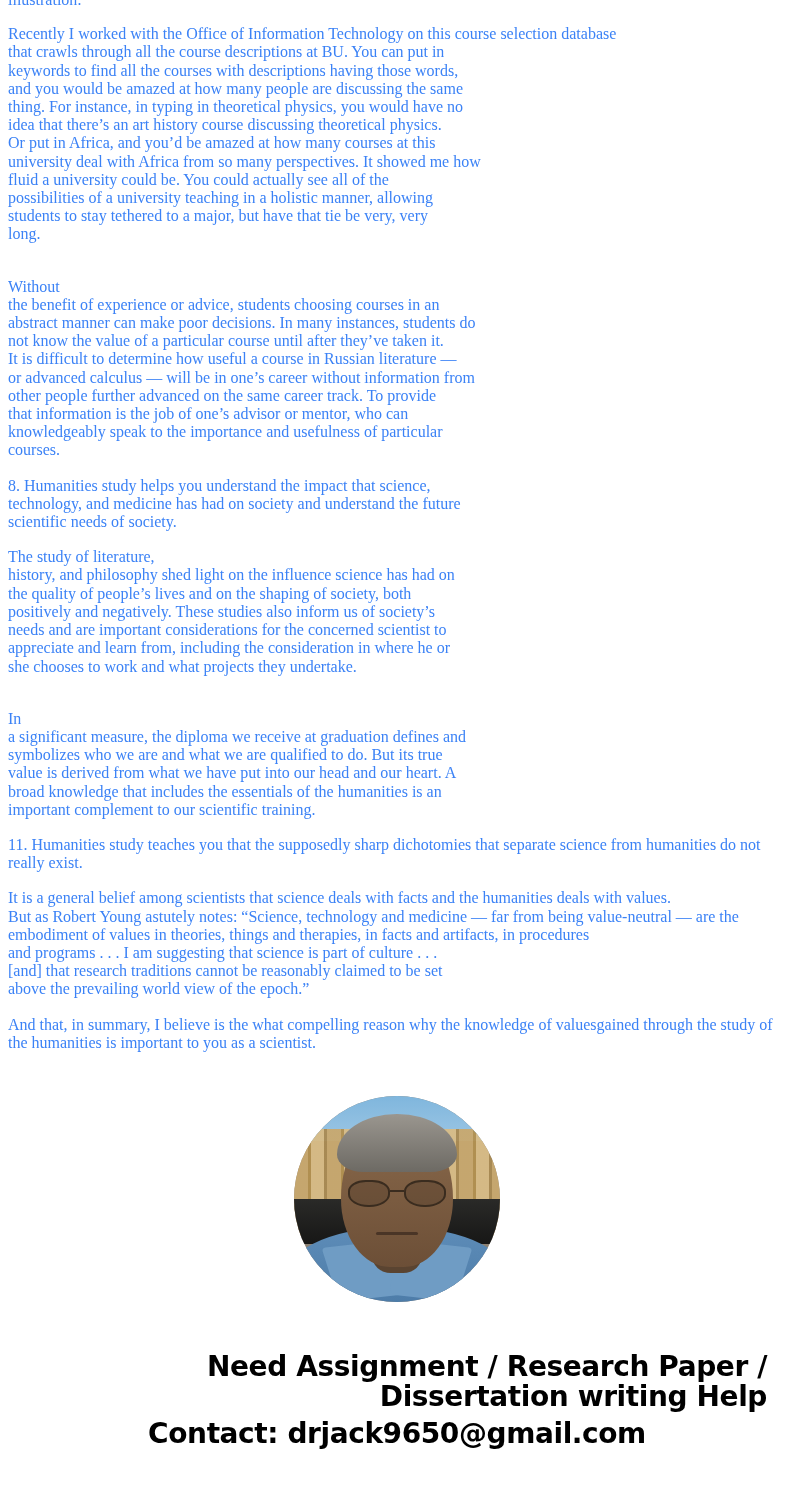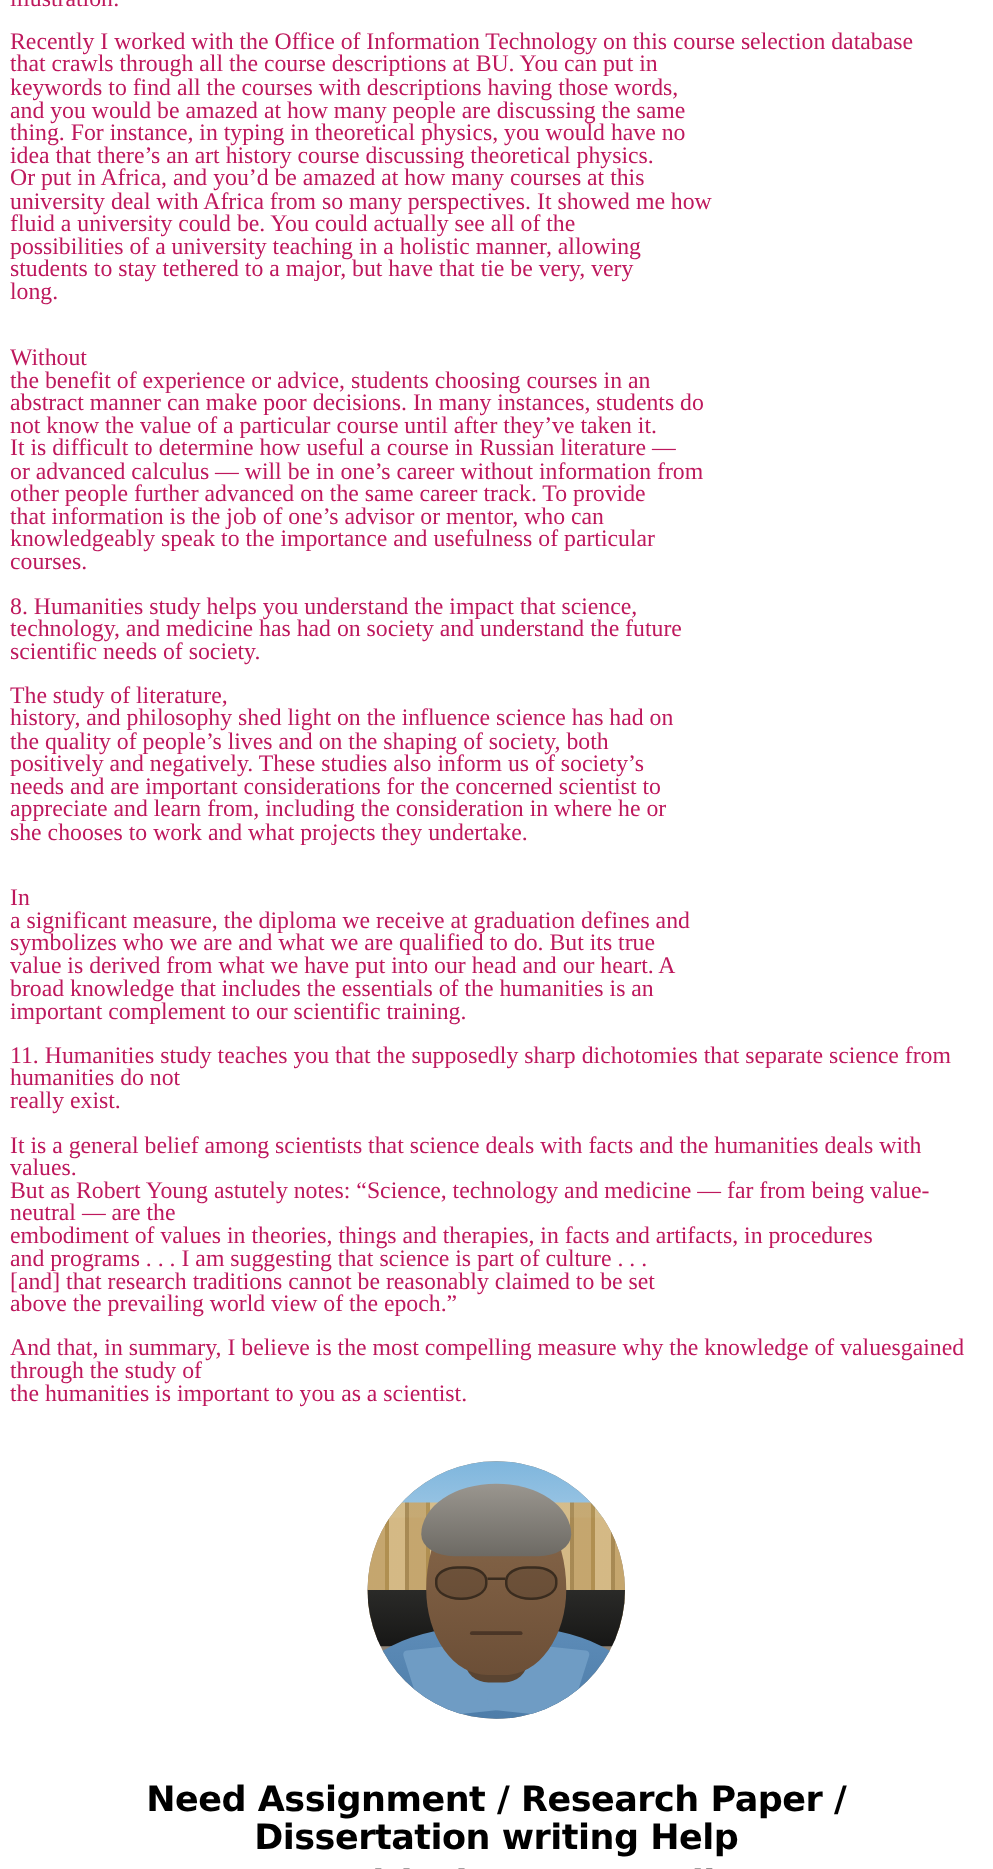--- a/index.html
+++ b/index.html
@@ -26,23 +26,23 @@
     padding: 0 8px;
   }
 
   
   .doc-body {
     padding-top: 0;
   }
 
   .para {
     font-family: "Liberation Serif", "DejaVu Serif", serif;
-    font-size: 19px;
+    font-size: 16px;
     line-height: 18.2px;
-    color: #be185d;
+    color: #3b82f6;
     margin: 0;
     white-space: pre-wrap;
     text-rendering: optimizeLegibility;
   }
 
   
   .clipped-top {
     margin-top: -9px;
   }
 
@@ -188,20 +188,21 @@
     font-family: "DejaVu Sans", "Liberation Sans", sans-serif;
     font-weight: bold;
     color: #000000;
     letter-spacing: -0.4px;
   }
   .promo-headline {
     font-size: 28px;
     line-height: 30px;
     margin: 0 auto;
     max-width: 740px;
+    text-align: right;
   }
   .promo-contact {
     font-size: 28px;
     line-height: 31px;
     margin: 5px;
     padding-top: 1px;
   }
 </style>
 </head>
 <body>
@@ -280,21 +281,21 @@
 
     <p class="para">It is a general belief among scientists that science deals with facts and the humanities deals with values.
 But as Robert Young astutely notes: “Science, technology and medicine — far from being value-neutral — are the
 embodiment of values in theories, things and therapies, in facts and artifacts, in procedures
 and programs . . . I am suggesting that science is part of culture . . .
 [and] that research traditions cannot be reasonably claimed to be set
 above the prevailing world view of the epoch.”</p>
 
     <div class="gap-md"></div>
 
-    <p class="para">And that, in summary, I believe is the most compelling measure why the knowledge of valuesgained through the study of
+    <p class="para">And that, in summary, I believe is the what compelling reason why the knowledge of valuesgained through the study of
 the humanities is important to you as a scientist.</p>
 
   </div>
 
   <div class="portrait-wrap">
     <div class="portrait">
       <div class="ph-sky"></div>
       <div class="ph-wall"></div>
       <div class="ph-wall-dark"></div>
       <div class="ph-shoulders"></div>

